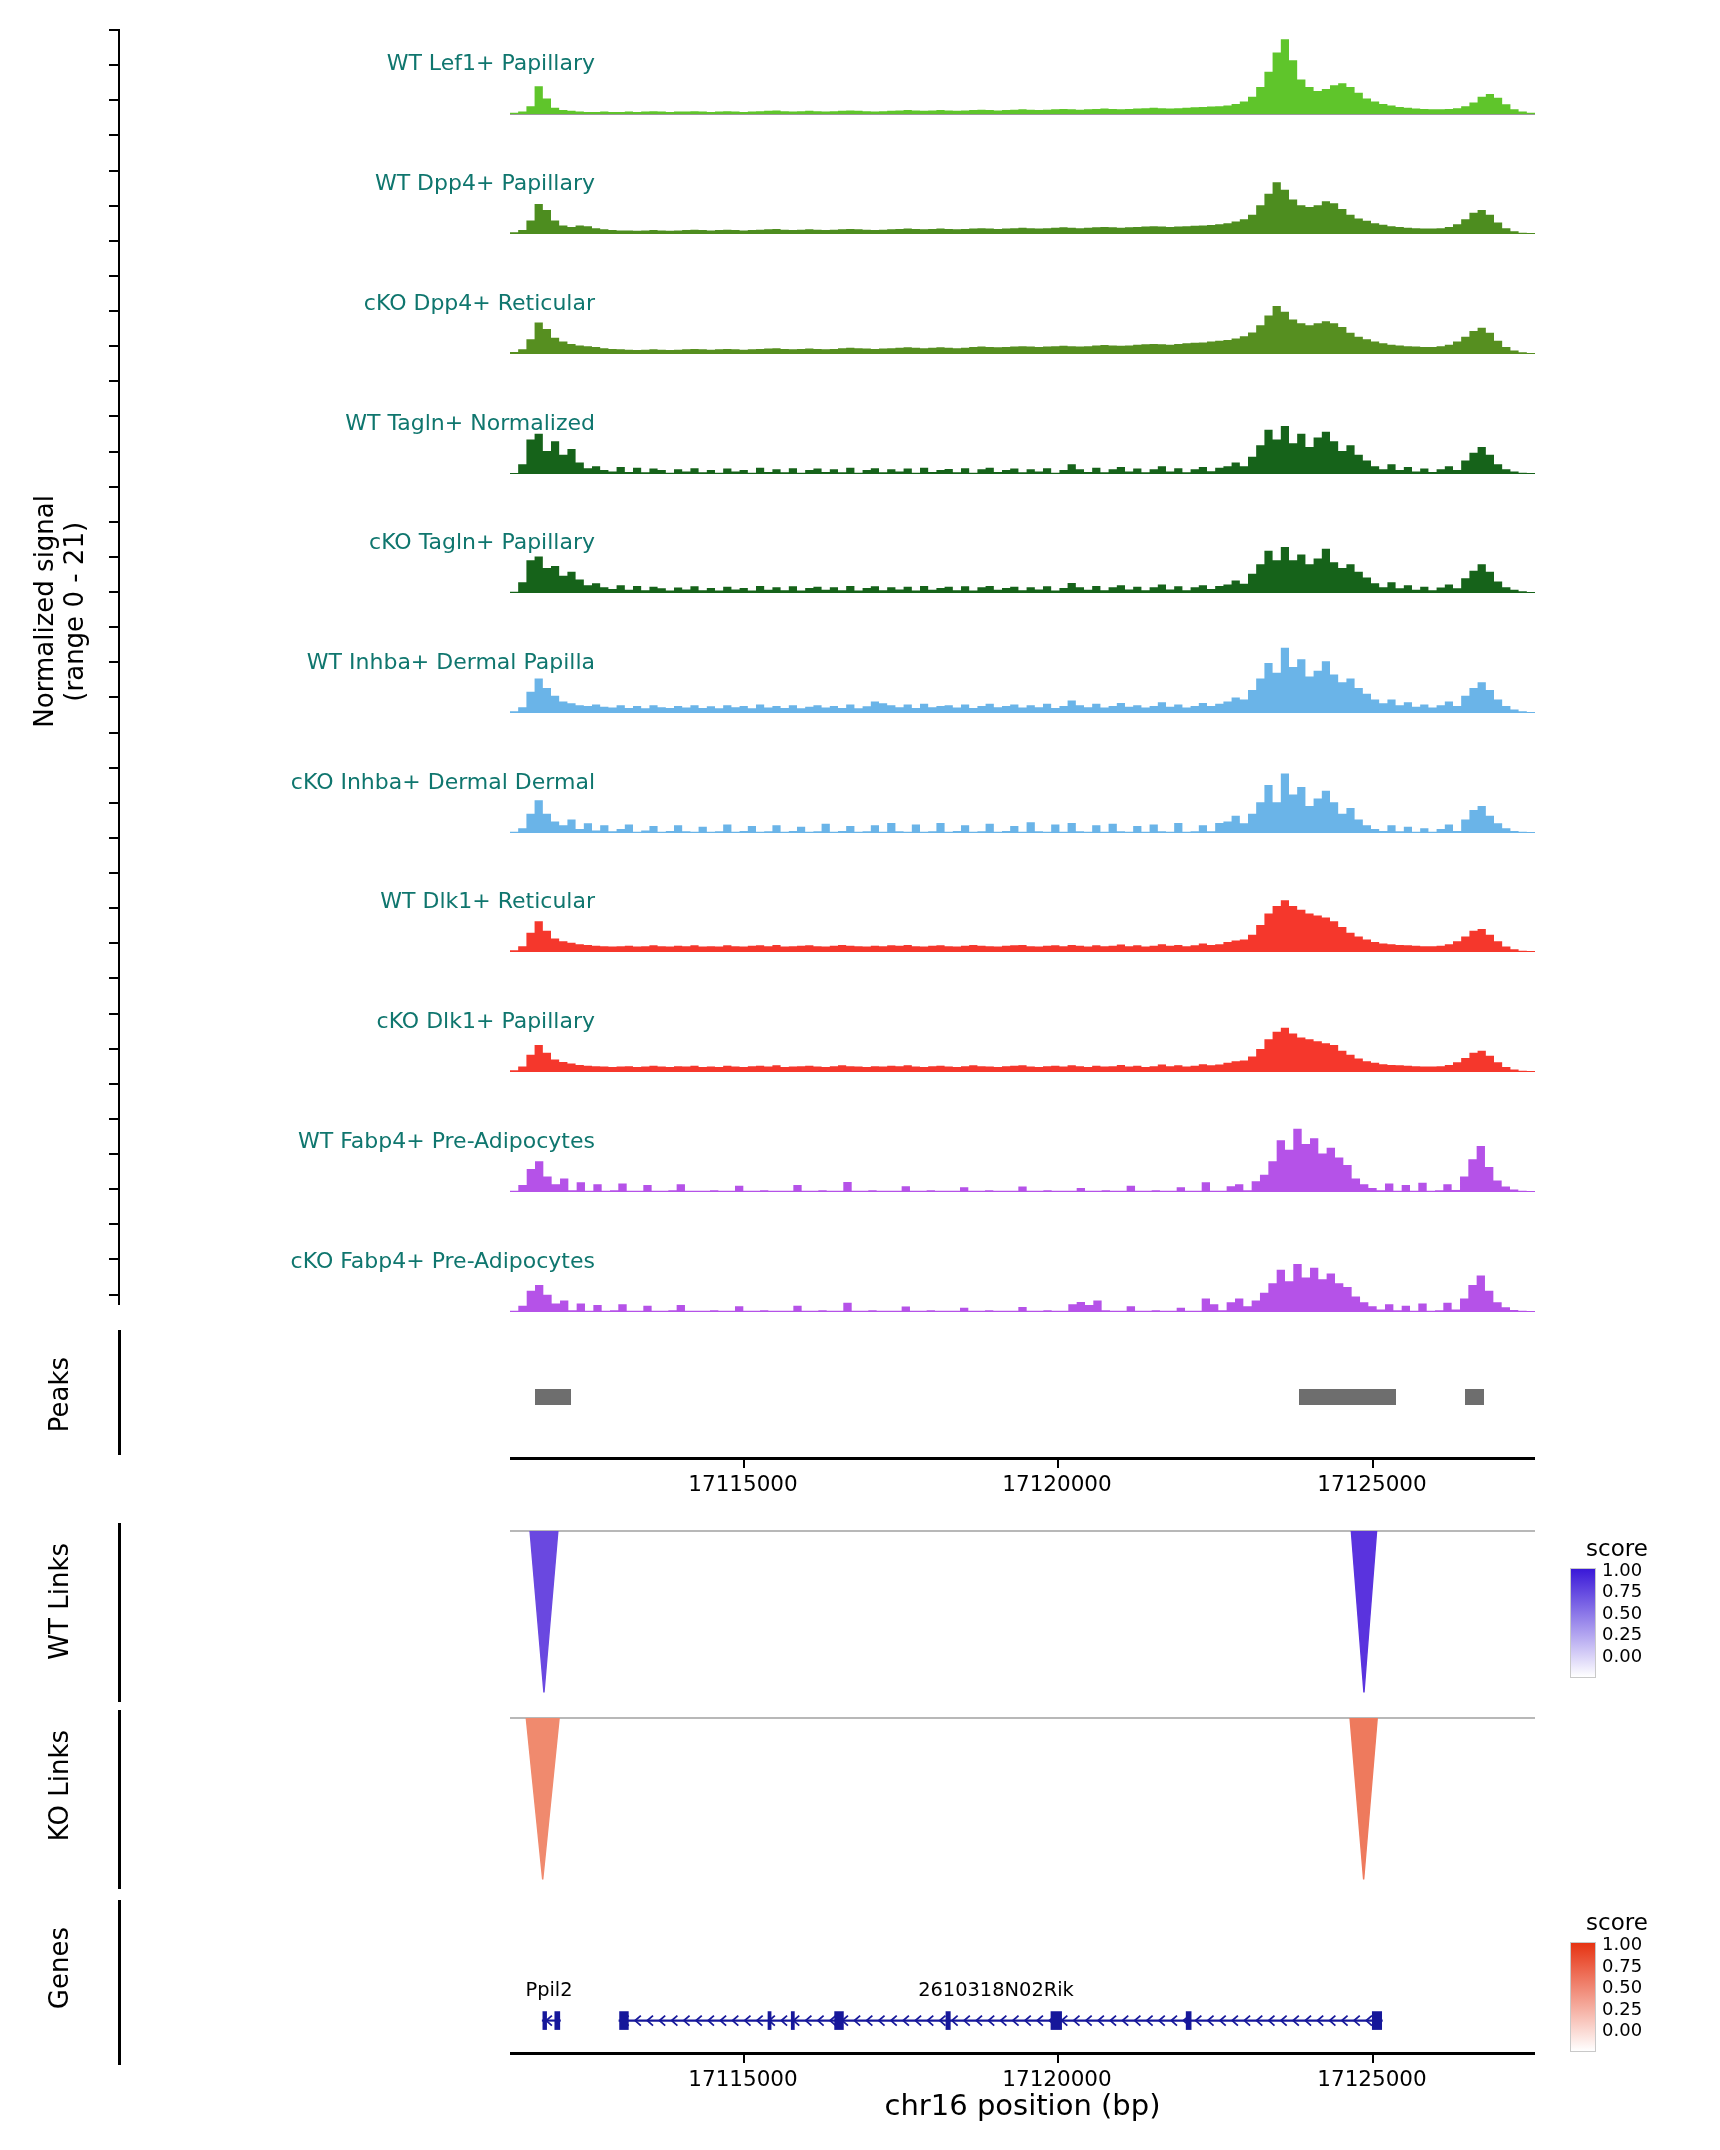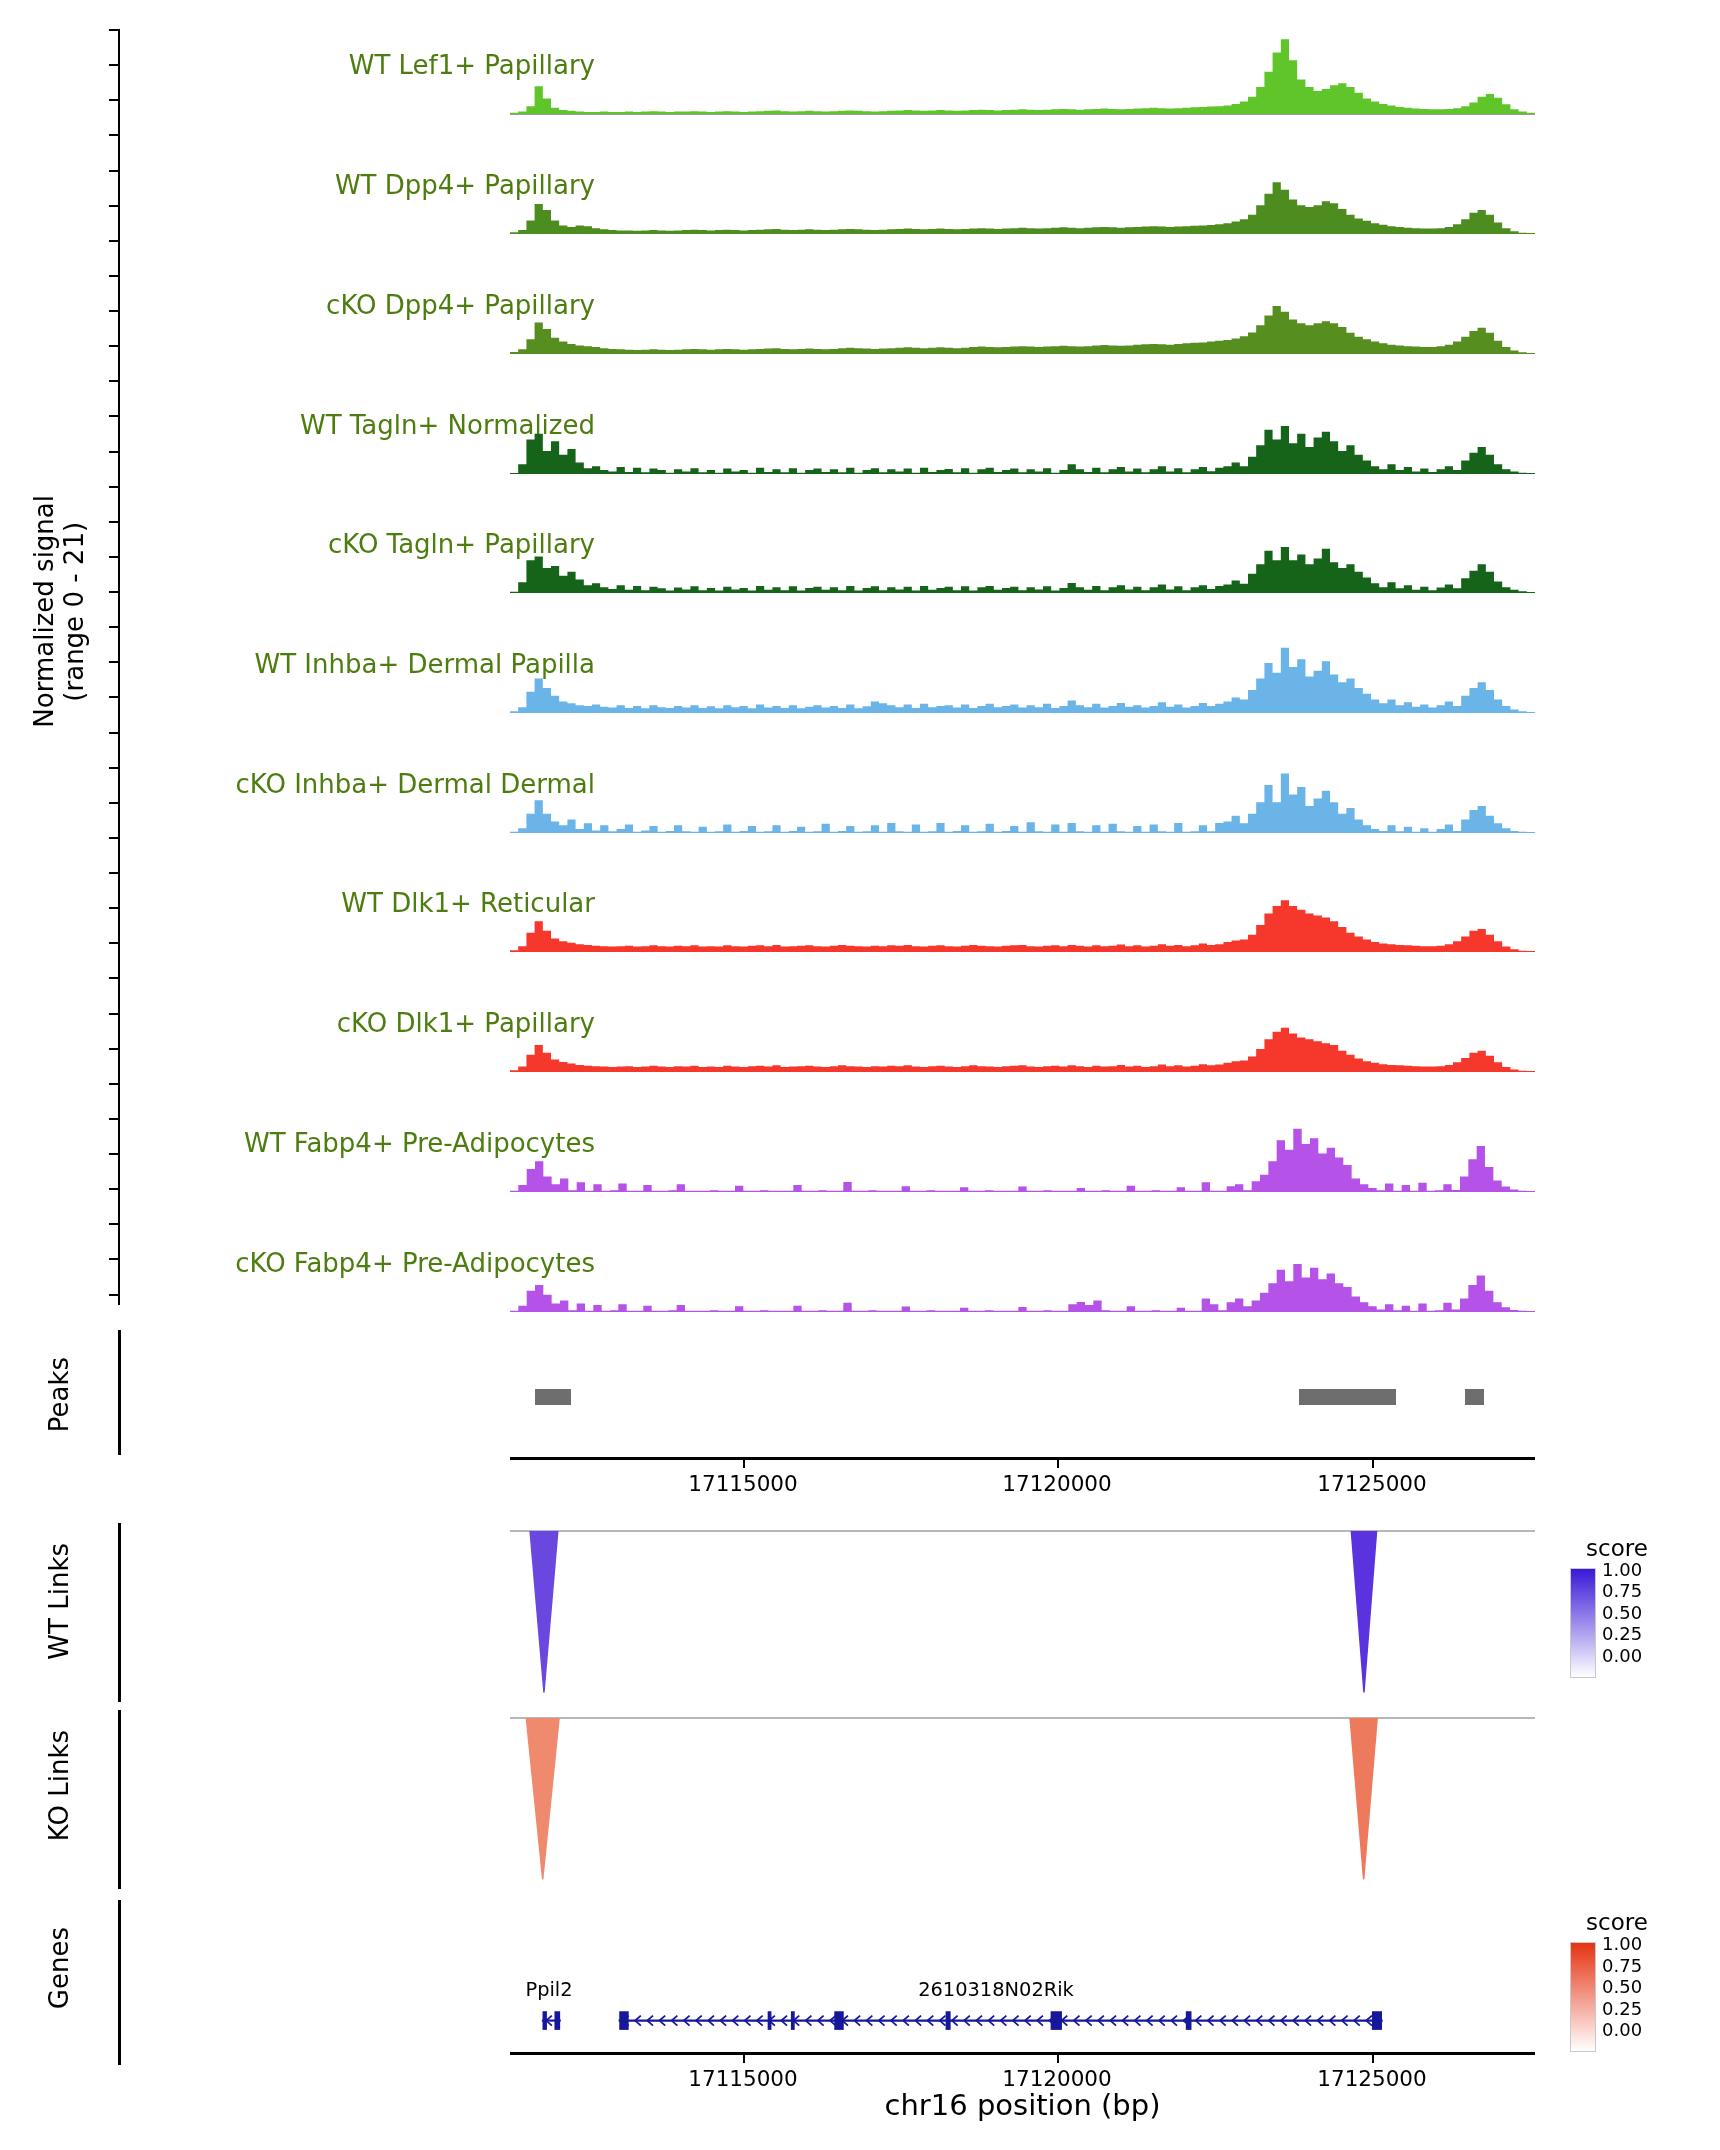--- a/index.html
+++ b/index.html
@@ -2,21 +2,21 @@
 <html style="font-size:11.5px"><head>
 <meta charset="utf-8">
 <style>
   html,body{margin:0;padding:0;background:#ffffff;}
   body{width:1721px;height:2151px;font-family:"DejaVu Sans",sans-serif;color:#000;position:relative;overflow:hidden;}
   .vtext{writing-mode:vertical-rl;transform:rotate(180deg);white-space:nowrap;}
 
   
   #coverage-panel{position:absolute;left:0;top:0;width:1721px;height:1319px;}
   .track-row{position:absolute;left:0;width:1721px;height:120px;}
-  .track-label{position:absolute;right:1126px;top:36px;font-size:26px;color:#4d7c0f;white-space:nowrap;text-align:right;}
+  .track-label{position:absolute;right:1126px;top:36px;font-size:22px;color:#0f766e;white-space:nowrap;text-align:right;}
   .track-plot{position:absolute;left:510px;top:0;width:1025px;height:120px;}
   .baseline{position:absolute;left:0;right:0;bottom:20px;height:0.7px;background:#9a9a9a;}
   .track-plot svg{position:absolute;left:0;top:0;width:100%;height:100%;}
 
   
   #cov-axis{position:absolute;left:109px;top:29px;width:10px;height:1276px;}
   #cov-axis .spine{position:absolute;left:8.6px;top:0;width:2.2px;height:100%;background:#000;}
   #cov-axis .tick{position:absolute;left:0;width:10px;height:2.2px;background:#000;}
   #cov-ylabel{position:absolute;left:29px;top:495px;font-size:26px;text-align:center;}
 
@@ -127,21 +127,21 @@
       <div class="track-row" style="top: 134px;">
         <div class="track-label">WT Dpp4+ Papillary</div>
         <div class="track-plot">
           <div class="baseline"></div>
           <svg viewBox="0 0 1430 167" preserveAspectRatio="none">
             <path d="M 0 139 L 0.0 136.9 L 11.4 136.9 L 11.4 133.7 L 22.9 133.7 L 22.9 120.3 L 34.3 120.3 L 34.3 97.4 L 45.8 97.4 L 45.8 105.9 L 57.2 105.9 L 57.2 120.3 L 68.6 120.3 L 68.6 127.3 L 80.1 127.3 L 80.1 129.4 L 91.5 129.4 L 91.5 127.3 L 103.0 127.3 L 103.0 128.3 L 114.4 128.3 L 114.4 131.0 L 125.8 131.0 L 125.8 132.6 L 137.3 132.6 L 137.3 133.7 L 148.7 133.7 L 148.7 134.2 L 160.2 134.2 L 160.2 134.2 L 171.6 134.2 L 171.6 134.7 L 183.0 134.7 L 183.0 134.2 L 194.5 134.2 L 194.5 133.7 L 205.9 133.7 L 205.9 134.2 L 217.4 134.2 L 217.4 134.7 L 228.8 134.7 L 228.8 134.2 L 240.2 134.2 L 240.2 133.7 L 251.7 133.7 L 251.7 133.1 L 263.1 133.1 L 263.1 133.7 L 274.6 133.7 L 274.6 134.2 L 286.0 134.2 L 286.0 133.7 L 297.4 133.7 L 297.4 133.1 L 308.9 133.1 L 308.9 133.7 L 320.3 133.7 L 320.3 134.2 L 331.8 134.2 L 331.8 133.7 L 343.2 133.7 L 343.2 133.1 L 354.6 133.1 L 354.6 132.6 L 366.1 132.6 L 366.1 132.1 L 377.5 132.1 L 377.5 133.1 L 389.0 133.1 L 389.0 133.7 L 400.4 133.7 L 400.4 133.1 L 411.8 133.1 L 411.8 132.6 L 423.3 132.6 L 423.3 133.1 L 434.7 133.1 L 434.7 133.7 L 446.2 133.7 L 446.2 133.1 L 457.6 133.1 L 457.6 132.6 L 469.0 132.6 L 469.0 132.1 L 480.5 132.1 L 480.5 132.6 L 491.9 132.6 L 491.9 133.1 L 503.4 133.1 L 503.4 133.7 L 514.8 133.7 L 514.8 133.1 L 526.2 133.1 L 526.2 132.6 L 537.7 132.6 L 537.7 132.1 L 549.1 132.1 L 549.1 131.5 L 560.6 131.5 L 560.6 132.1 L 572.0 132.1 L 572.0 132.6 L 583.4 132.6 L 583.4 132.1 L 594.9 132.1 L 594.9 131.5 L 606.3 131.5 L 606.3 132.1 L 617.8 132.1 L 617.8 132.6 L 629.2 132.6 L 629.2 132.1 L 640.6 132.1 L 640.6 131.5 L 652.1 131.5 L 652.1 131.0 L 663.5 131.0 L 663.5 131.5 L 675.0 131.5 L 675.0 132.1 L 686.4 132.1 L 686.4 131.5 L 697.8 131.5 L 697.8 131.0 L 709.3 131.0 L 709.3 130.5 L 720.7 130.5 L 720.7 131.0 L 732.2 131.0 L 732.2 131.5 L 743.6 131.5 L 743.6 131.0 L 755.0 131.0 L 755.0 130.5 L 766.5 130.5 L 766.5 129.9 L 777.9 129.9 L 777.9 130.5 L 789.4 130.5 L 789.4 131.0 L 800.8 131.0 L 800.8 130.5 L 812.2 130.5 L 812.2 129.9 L 823.7 129.9 L 823.7 129.4 L 835.1 129.4 L 835.1 129.9 L 846.6 129.9 L 846.6 130.5 L 858.0 130.5 L 858.0 129.9 L 869.4 129.9 L 869.4 129.4 L 880.9 129.4 L 880.9 128.9 L 892.3 128.9 L 892.3 128.3 L 903.8 128.3 L 903.8 128.9 L 915.2 128.9 L 915.2 129.4 L 926.6 129.4 L 926.6 128.9 L 938.1 128.9 L 938.1 128.3 L 949.5 128.3 L 949.5 127.8 L 961.0 127.8 L 961.0 127.3 L 972.4 127.3 L 972.4 126.7 L 983.8 126.7 L 983.8 125.7 L 995.3 125.7 L 995.3 124.1 L 1006.7 124.1 L 1006.7 121.9 L 1018.2 121.9 L 1018.2 118.7 L 1029.6 118.7 L 1029.6 112.3 L 1041.0 112.3 L 1041.0 99.0 L 1052.5 99.0 L 1052.5 83.0 L 1063.9 83.0 L 1063.9 67.0 L 1075.4 67.0 L 1075.4 77.7 L 1086.8 77.7 L 1086.8 91.0 L 1098.2 91.0 L 1098.2 99.0 L 1109.7 99.0 L 1109.7 101.7 L 1121.1 101.7 L 1121.1 99.0 L 1132.6 99.0 L 1132.6 93.7 L 1144.0 93.7 L 1144.0 96.3 L 1155.4 96.3 L 1155.4 104.3 L 1166.9 104.3 L 1166.9 112.3 L 1178.3 112.3 L 1178.3 117.7 L 1189.8 117.7 L 1189.8 120.9 L 1201.2 120.9 L 1201.2 124.1 L 1212.6 124.1 L 1212.6 126.2 L 1224.1 126.2 L 1224.1 128.3 L 1235.5 128.3 L 1235.5 129.4 L 1247.0 129.4 L 1247.0 130.5 L 1258.4 130.5 L 1258.4 131.0 L 1269.8 131.0 L 1269.8 131.5 L 1281.3 131.5 L 1281.3 131.5 L 1292.7 131.5 L 1292.7 131.0 L 1304.2 131.0 L 1304.2 129.4 L 1315.6 129.4 L 1315.6 125.7 L 1327.0 125.7 L 1327.0 118.7 L 1338.5 118.7 L 1338.5 109.7 L 1349.9 109.7 L 1349.9 105.9 L 1361.4 105.9 L 1361.4 112.3 L 1372.8 112.3 L 1372.8 123.0 L 1384.2 123.0 L 1384.2 131.0 L 1395.7 131.0 L 1395.7 135.3 L 1407.1 135.3 L 1407.1 137.4 L 1418.6 137.4 L 1418.6 137.9 L 1430.0 137.9 L 1430 139 Z" fill="#4d8d1f"></path>
           </svg>
         </div>
       </div>
       <div class="track-row" style="top: 254px;">
-        <div class="track-label">cKO Dpp4+ Papillary</div>
+        <div class="track-label">cKO Dpp4+ Reticular</div>
         <div class="track-plot">
           <div class="baseline"></div>
           <svg viewBox="0 0 1430 167" preserveAspectRatio="none">
             <path d="M 0 139 L 0.0 136.3 L 11.4 136.3 L 11.4 132.6 L 22.9 132.6 L 22.9 118.7 L 34.3 118.7 L 34.3 95.3 L 45.8 95.3 L 45.8 104.3 L 57.2 104.3 L 57.2 116.6 L 68.6 116.6 L 68.6 121.9 L 80.1 121.9 L 80.1 125.1 L 91.5 125.1 L 91.5 127.3 L 103.0 127.3 L 103.0 128.3 L 114.4 128.3 L 114.4 129.4 L 125.8 129.4 L 125.8 131.0 L 137.3 131.0 L 137.3 132.1 L 148.7 132.1 L 148.7 132.6 L 160.2 132.6 L 160.2 133.1 L 171.6 133.1 L 171.6 133.7 L 183.0 133.7 L 183.0 133.1 L 194.5 133.1 L 194.5 132.6 L 205.9 132.6 L 205.9 133.1 L 217.4 133.1 L 217.4 133.7 L 228.8 133.7 L 228.8 133.1 L 240.2 133.1 L 240.2 132.6 L 251.7 132.6 L 251.7 132.1 L 263.1 132.1 L 263.1 132.6 L 274.6 132.6 L 274.6 133.1 L 286.0 133.1 L 286.0 132.6 L 297.4 132.6 L 297.4 132.1 L 308.9 132.1 L 308.9 132.6 L 320.3 132.6 L 320.3 133.1 L 331.8 133.1 L 331.8 132.6 L 343.2 132.6 L 343.2 132.1 L 354.6 132.1 L 354.6 131.5 L 366.1 131.5 L 366.1 131.0 L 377.5 131.0 L 377.5 132.1 L 389.0 132.1 L 389.0 132.6 L 400.4 132.6 L 400.4 132.1 L 411.8 132.1 L 411.8 131.5 L 423.3 131.5 L 423.3 132.1 L 434.7 132.1 L 434.7 132.6 L 446.2 132.6 L 446.2 132.1 L 457.6 132.1 L 457.6 131.0 L 469.0 131.0 L 469.0 130.5 L 480.5 130.5 L 480.5 131.0 L 491.9 131.0 L 491.9 131.5 L 503.4 131.5 L 503.4 132.1 L 514.8 132.1 L 514.8 131.5 L 526.2 131.5 L 526.2 131.0 L 537.7 131.0 L 537.7 130.5 L 549.1 130.5 L 549.1 129.9 L 560.6 129.9 L 560.6 130.5 L 572.0 130.5 L 572.0 131.0 L 583.4 131.0 L 583.4 130.5 L 594.9 130.5 L 594.9 129.9 L 606.3 129.9 L 606.3 130.5 L 617.8 130.5 L 617.8 131.0 L 629.2 131.0 L 629.2 130.5 L 640.6 130.5 L 640.6 129.4 L 652.1 129.4 L 652.1 128.9 L 663.5 128.9 L 663.5 129.4 L 675.0 129.4 L 675.0 129.9 L 686.4 129.9 L 686.4 129.4 L 697.8 129.4 L 697.8 128.9 L 709.3 128.9 L 709.3 128.3 L 720.7 128.3 L 720.7 128.9 L 732.2 128.9 L 732.2 129.4 L 743.6 129.4 L 743.6 128.9 L 755.0 128.9 L 755.0 128.3 L 766.5 128.3 L 766.5 127.8 L 777.9 127.8 L 777.9 128.3 L 789.4 128.3 L 789.4 128.9 L 800.8 128.9 L 800.8 128.3 L 812.2 128.3 L 812.2 127.3 L 823.7 127.3 L 823.7 126.7 L 835.1 126.7 L 835.1 127.3 L 846.6 127.3 L 846.6 127.8 L 858.0 127.8 L 858.0 127.3 L 869.4 127.3 L 869.4 126.2 L 880.9 126.2 L 880.9 125.7 L 892.3 125.7 L 892.3 125.1 L 903.8 125.1 L 903.8 125.7 L 915.2 125.7 L 915.2 126.2 L 926.6 126.2 L 926.6 125.1 L 938.1 125.1 L 938.1 124.1 L 949.5 124.1 L 949.5 123.5 L 961.0 123.5 L 961.0 123.0 L 972.4 123.0 L 972.4 121.9 L 983.8 121.9 L 983.8 120.9 L 995.3 120.9 L 995.3 119.8 L 1006.7 119.8 L 1006.7 117.7 L 1018.2 117.7 L 1018.2 114.5 L 1029.6 114.5 L 1029.6 109.1 L 1041.0 109.1 L 1041.0 99.0 L 1052.5 99.0 L 1052.5 85.7 L 1063.9 85.7 L 1063.9 72.3 L 1075.4 72.3 L 1075.4 80.3 L 1086.8 80.3 L 1086.8 91.0 L 1098.2 91.0 L 1098.2 96.3 L 1109.7 96.3 L 1109.7 99.0 L 1121.1 99.0 L 1121.1 96.3 L 1132.6 96.3 L 1132.6 93.7 L 1144.0 93.7 L 1144.0 96.3 L 1155.4 96.3 L 1155.4 101.7 L 1166.9 101.7 L 1166.9 109.7 L 1178.3 109.7 L 1178.3 115.0 L 1189.8 115.0 L 1189.8 118.7 L 1201.2 118.7 L 1201.2 121.9 L 1212.6 121.9 L 1212.6 124.1 L 1224.1 124.1 L 1224.1 126.2 L 1235.5 126.2 L 1235.5 127.3 L 1247.0 127.3 L 1247.0 128.3 L 1258.4 128.3 L 1258.4 128.9 L 1269.8 128.9 L 1269.8 129.4 L 1281.3 129.4 L 1281.3 129.4 L 1292.7 129.4 L 1292.7 128.3 L 1304.2 128.3 L 1304.2 126.2 L 1315.6 126.2 L 1315.6 121.9 L 1327.0 121.9 L 1327.0 115.0 L 1338.5 115.0 L 1338.5 107.0 L 1349.9 107.0 L 1349.9 102.7 L 1361.4 102.7 L 1361.4 109.7 L 1372.8 109.7 L 1372.8 120.9 L 1384.2 120.9 L 1384.2 129.4 L 1395.7 129.4 L 1395.7 134.2 L 1407.1 134.2 L 1407.1 136.9 L 1418.6 136.9 L 1418.6 137.9 L 1430.0 137.9 L 1430 139 Z" fill="#568f20"></path>
           </svg>
         </div>
       </div>
       <div class="track-row" style="top: 374px;">
         <div class="track-label">WT Tagln+ Normalized</div>
         <div class="track-plot">

